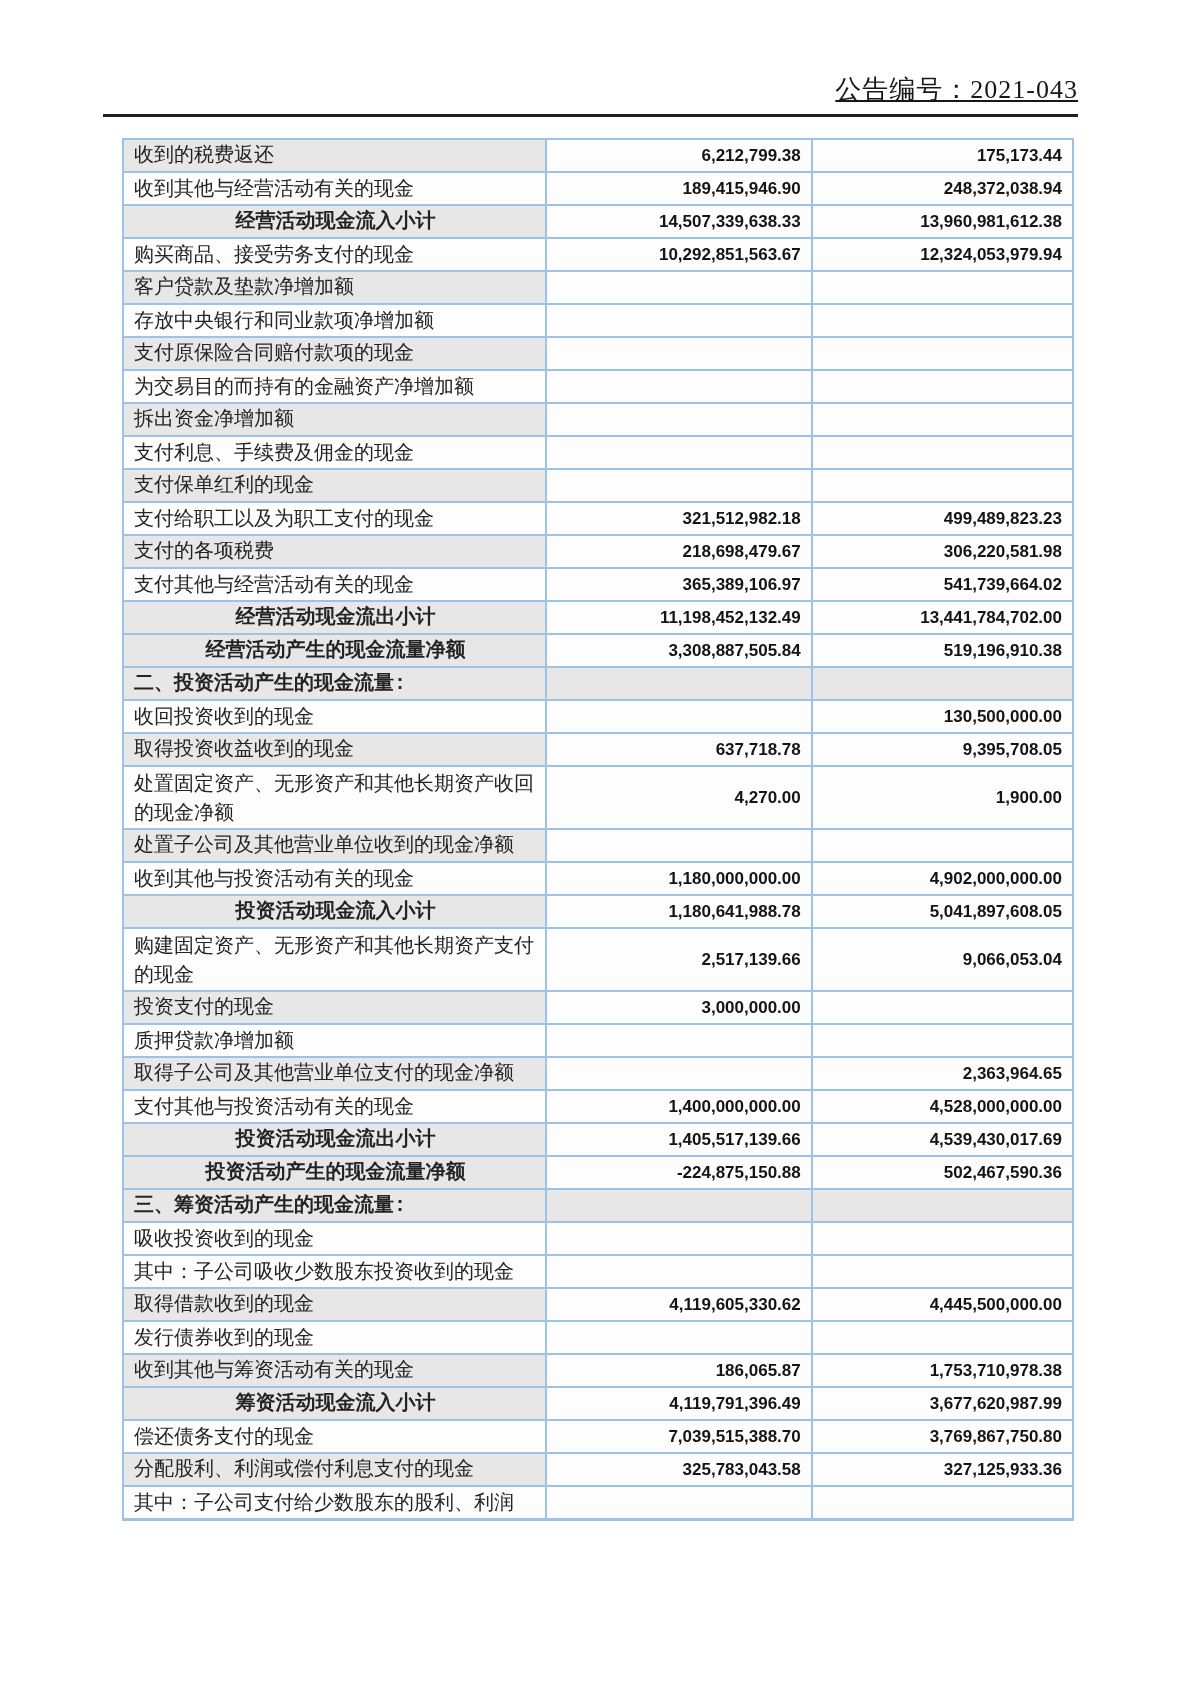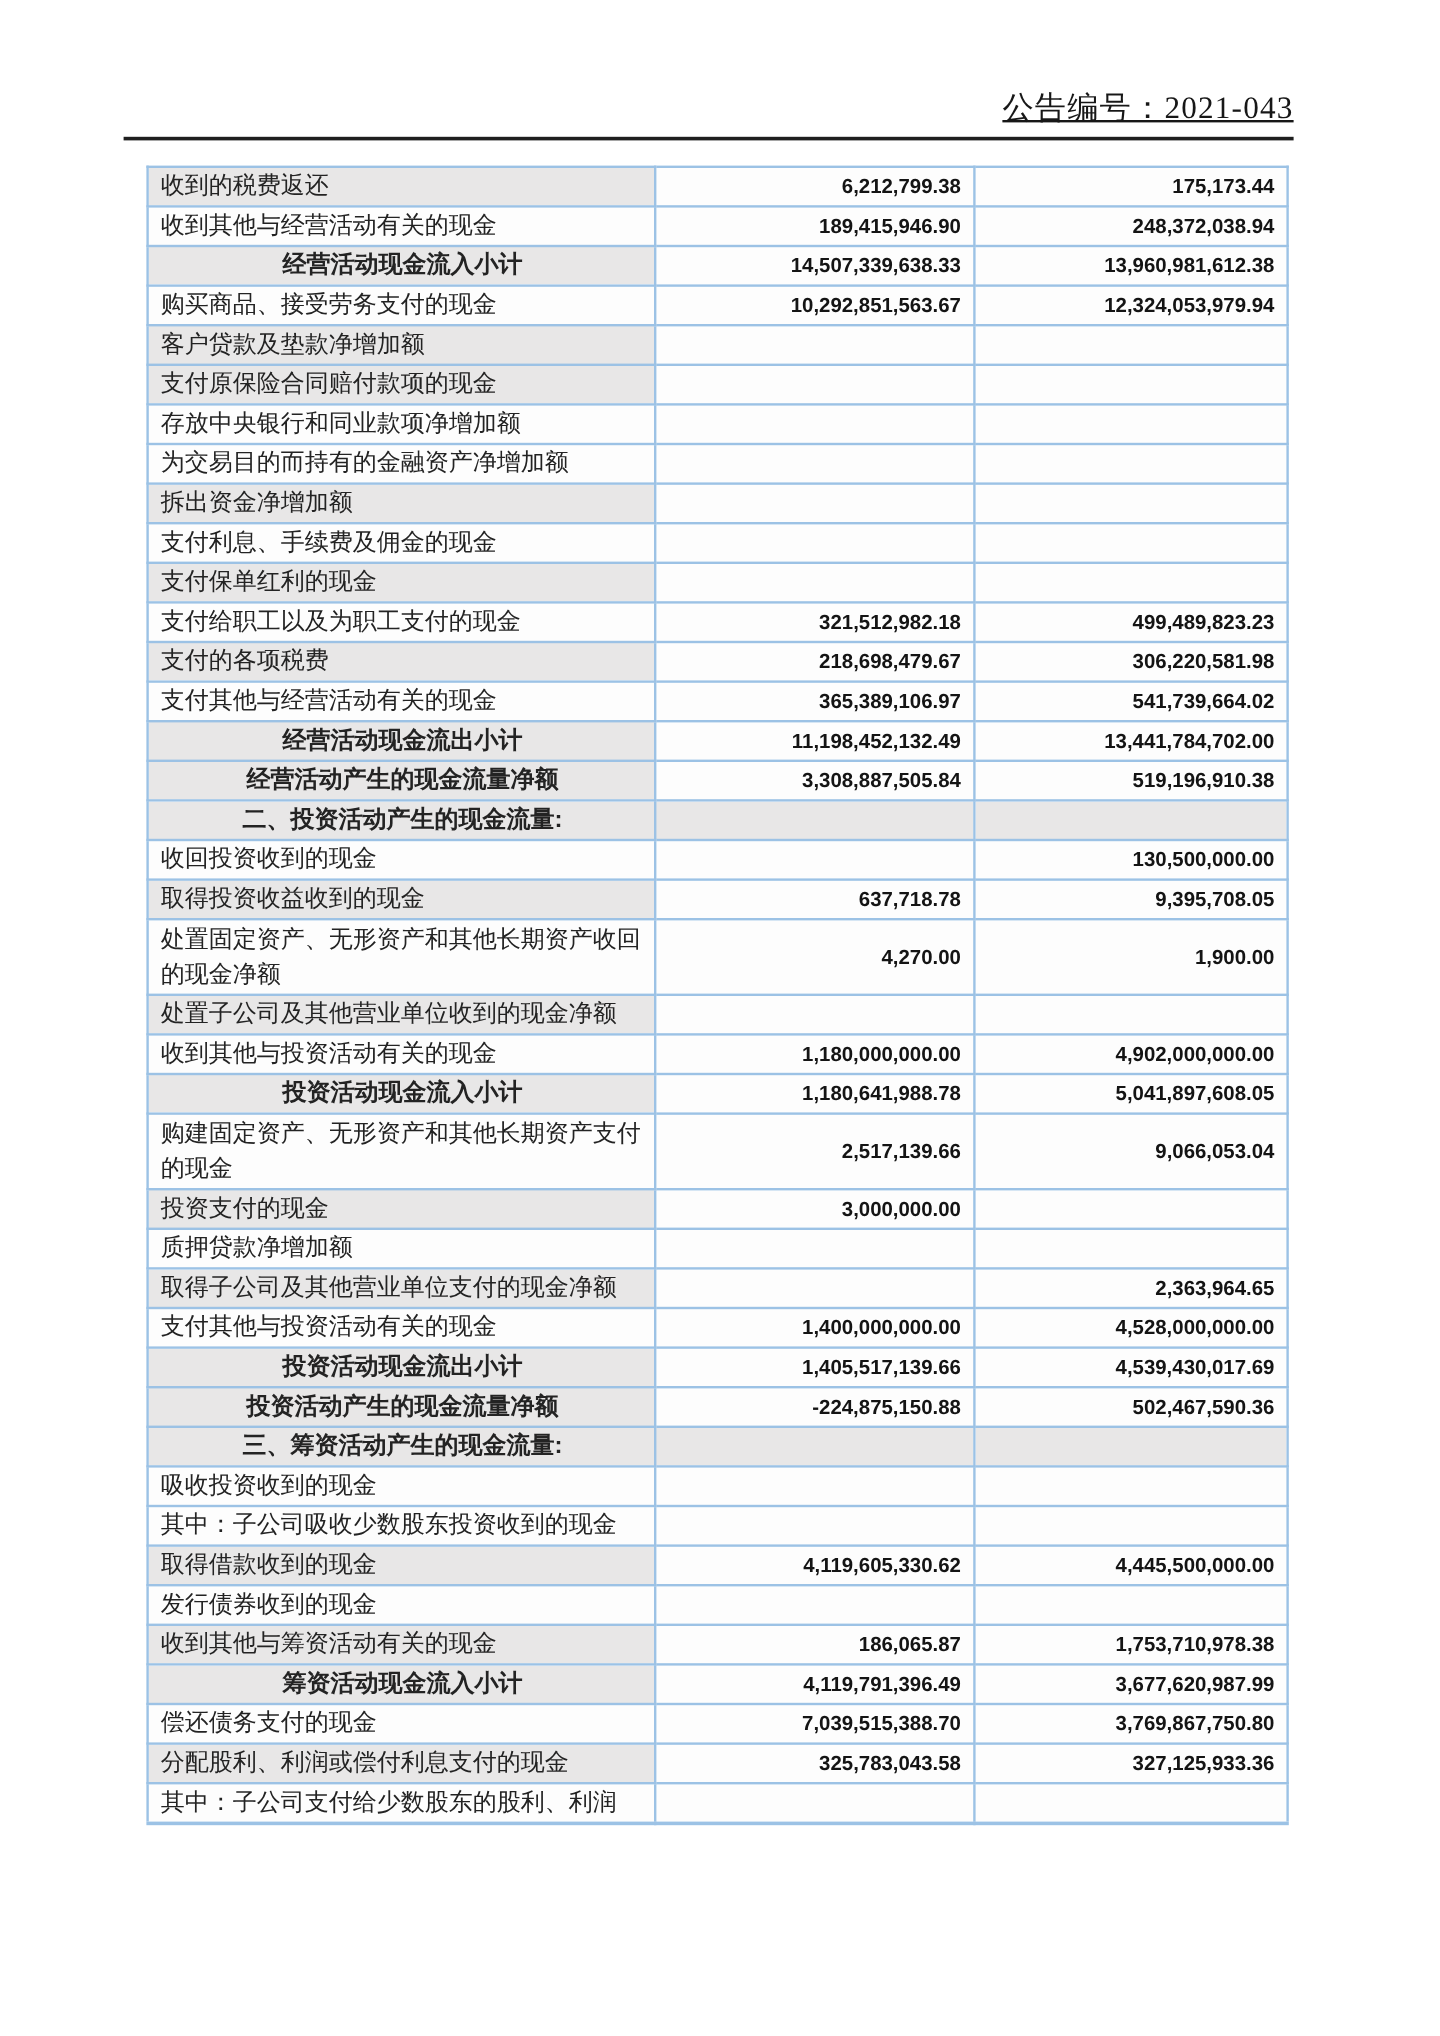--- a/index.html
+++ b/index.html
@@ -76,23 +76,22 @@
     text-align: center;
     font-weight: 700;
     font-family: "Liberation Sans", "DejaVu Sans", sans-serif;
     font-size: 20px;
     margin-left: 31px;
   }
   tr.section td.label {
     font-weight: 700;
     font-family: "Liberation Sans", "DejaVu Sans", sans-serif;
     font-size: 20px;
-    text-align: center;
-  }
-  tr.shaded td.label { background: #E8E7E7; }
+  }
+  tr.shaded td.label { background: #E8E7E7; font-family: Liberation Mono, monospace; }
   tr.section td { background: #E8E7E7; }
 </style>
 </head>
 <body>
 
 <div class="page">
 
   <div class="notice-no">公告编号：2021-043</div>
 
   <div class="header-rule"></div>
@@ -122,27 +121,27 @@
         <tr class="r-single">
           <td class="label">购买商品、接受劳务支付的现金</td>
           <td class="num">10,292,851,563.67</td>
           <td class="num">12,324,053,979.94</td>
         </tr>
         <tr class="r-single shaded">
           <td class="label">客户贷款及垫款净增加额</td>
           <td class="num"></td>
           <td class="num"></td>
         </tr>
+        <tr class="r-single">
+          <td class="label">存放中央银行和同业款项净增加额</td>
+          <td class="num"></td>
+          <td class="num"></td>
+        </tr>
         <tr class="r-single shaded">
           <td class="label">支付原保险合同赔付款项的现金</td>
-          <td class="num"></td>
-          <td class="num"></td>
-        </tr>
-        <tr class="r-single">
-          <td class="label">存放中央银行和同业款项净增加额</td>
           <td class="num"></td>
           <td class="num"></td>
         </tr>
         <tr class="r-single">
           <td class="label">为交易目的而持有的金融资产净增加额</td>
           <td class="num"></td>
           <td class="num"></td>
         </tr>
         <tr class="r-single shaded">
           <td class="label">拆出资金净增加额</td>

